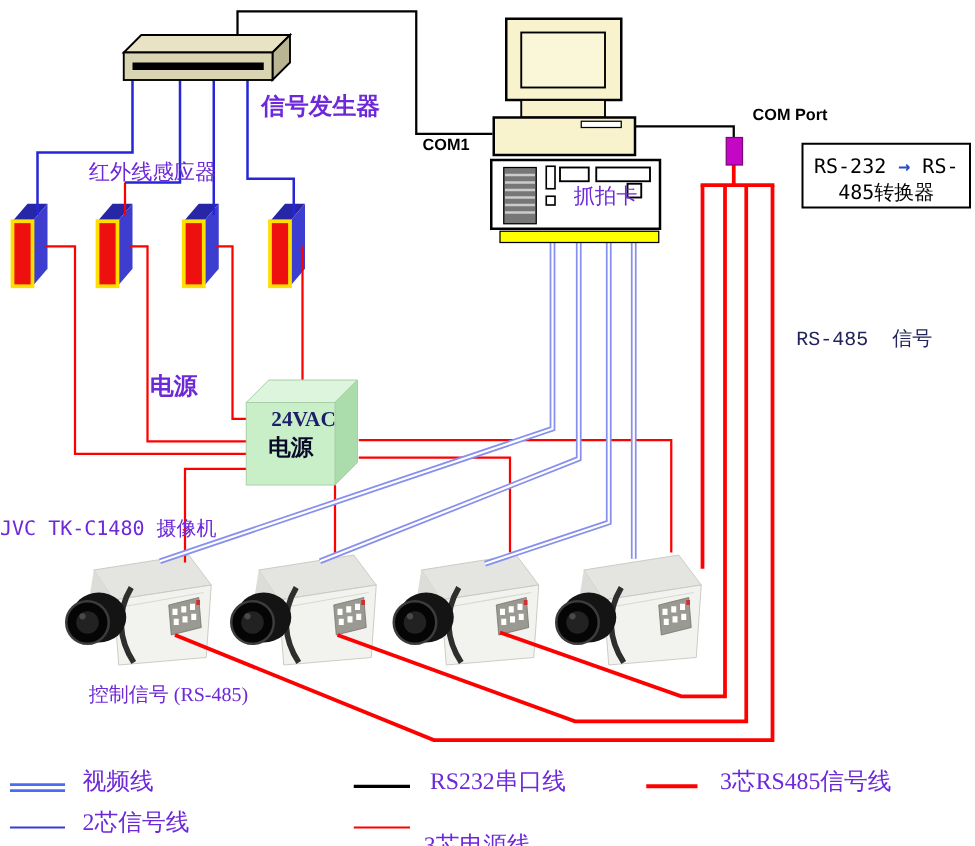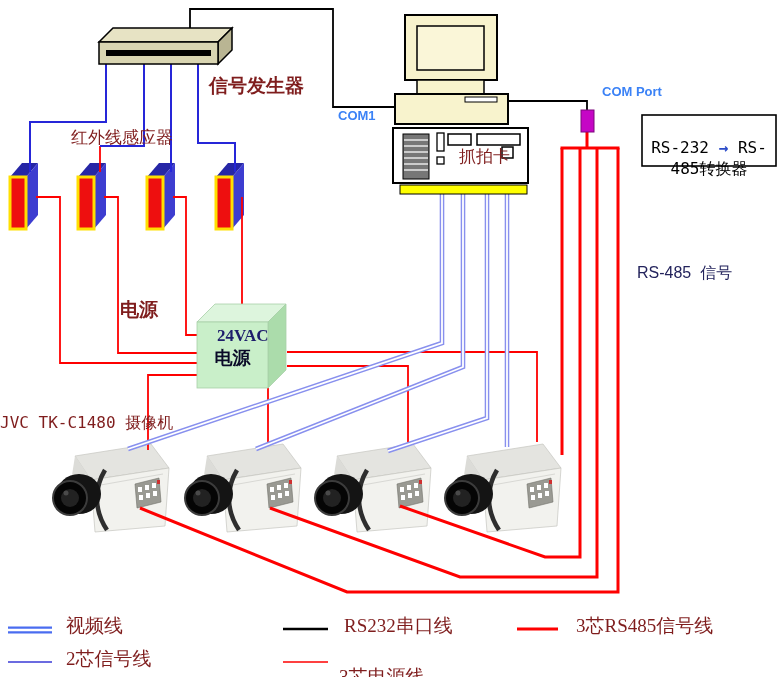--- a/index.html
+++ b/index.html
@@ -1,34 +1,34 @@
 <!DOCTYPE html>
 <html><head>
 <meta charset="utf-8">
 <style>
   html,body{margin:0;padding:0;background:#fff;}
   #stage{position:relative;width:780px;height:677px;background:#fff;overflow:hidden;
          font-family:"Liberation Serif","DejaVu Serif",serif;}
   #stage svg{position:absolute;left:0;top:0;}
-  .lbl{position:absolute;color:#7f1d1d;font-size:17px;line-height:21px;white-space:pre;}
+  .lbl{position:absolute;color:#6d28d9;font-size:17px;line-height:21px;white-space:pre;}
   .bold-sans{font-family:"Liberation Sans","DejaVu Sans",sans-serif;font-weight:bold;}
-  .blue{color:#3b82f6;}
+  .blue{color:#000000;}
   .mono{font-family:"DejaVu Sans Mono","Liberation Mono",monospace;}
   .legend-lbl{font-size:19px;}
   #trigger-label{left:6px;top:70px;}
   #sensor-label{left:71px;top:127px;}
   #generator-label{left:209px;top:75px;font-size:19px;}
   #com1-label{left:338px;top:105px;font-size:13px;}
   #comport-label{left:602px;top:81px;font-size:13px;}
   #capture-label{left:446px;top:146px;margin-left:13px;}
   #converter-text{position:absolute;left:642px;top:115px;width:134px;height:51px;
-      text-align:center;font-size:16px;line-height:21px;padding-top:22px;box-sizing:border-box;}
+      text-align:center;font-size:16px;line-height:21px;padding-top:7px;box-sizing:border-box;}
   #converter-text .arr{color:#2b4bc8;font-weight:bold;}
   #rs485-label{left:637px;top:262px;font-size:16px;color:#23235c;
-      font-family:Liberation Sans, sans-serif;}
+      font-family:Liberation Mono, monospace;}
   #power-label{left:120px;top:299px;font-size:19px;}
   #psu-label{position:absolute;left:197px;top:325px;width:71px;text-align:center;line-height:22px;}
   #psu-label .l1{font-weight:bold;font-size:17px;color:#1d1d6b;padding-left:20px;}
   #psu-label .l2{font-weight:bold;font-size:18px;color:#0a0a28;}
   #camera-model-label{left:0px;top:412px;font-size:16px;}
   #control-label{left:71px;top:546px;font-size:16px;}
   #lg-video{left:66px;top:615px;}
   #lg-rs232{left:344px;top:615px;}
   #lg-rs485{left:576px;top:615px;font-family:Liberation Serif, serif;}
   #lg-signal2{left:66px;top:648px;}
@@ -192,20 +192,21 @@
 
   <div class="lbl" id="rs485-label">RS-485  信号</div>
   <div class="lbl bold-sans" id="power-label">电源</div>
 
   <div id="psu-label">
     <span class="l1" style="display:block">24VAC</span>
     <span class="l2" style="display:block">电源</span>
   </div>
 
   <div class="lbl mono" id="camera-model-label">JVC TK-C1480 摄像机</div>
+  <div class="lbl" id="control-label">控制信号 (RS-485)</div>
 
   <div class="lbl legend-lbl" id="lg-video">视频线</div>
   <div class="lbl legend-lbl" id="lg-rs232">RS232串口线</div>
   <div class="lbl legend-lbl" id="lg-rs485">3芯RS485信号线</div>
   <div class="lbl legend-lbl" id="lg-signal2">2芯信号线</div>
   <div class="lbl legend-lbl" id="lg-power3">3芯电源线</div>
 
 </div>
 
 </body></html>

